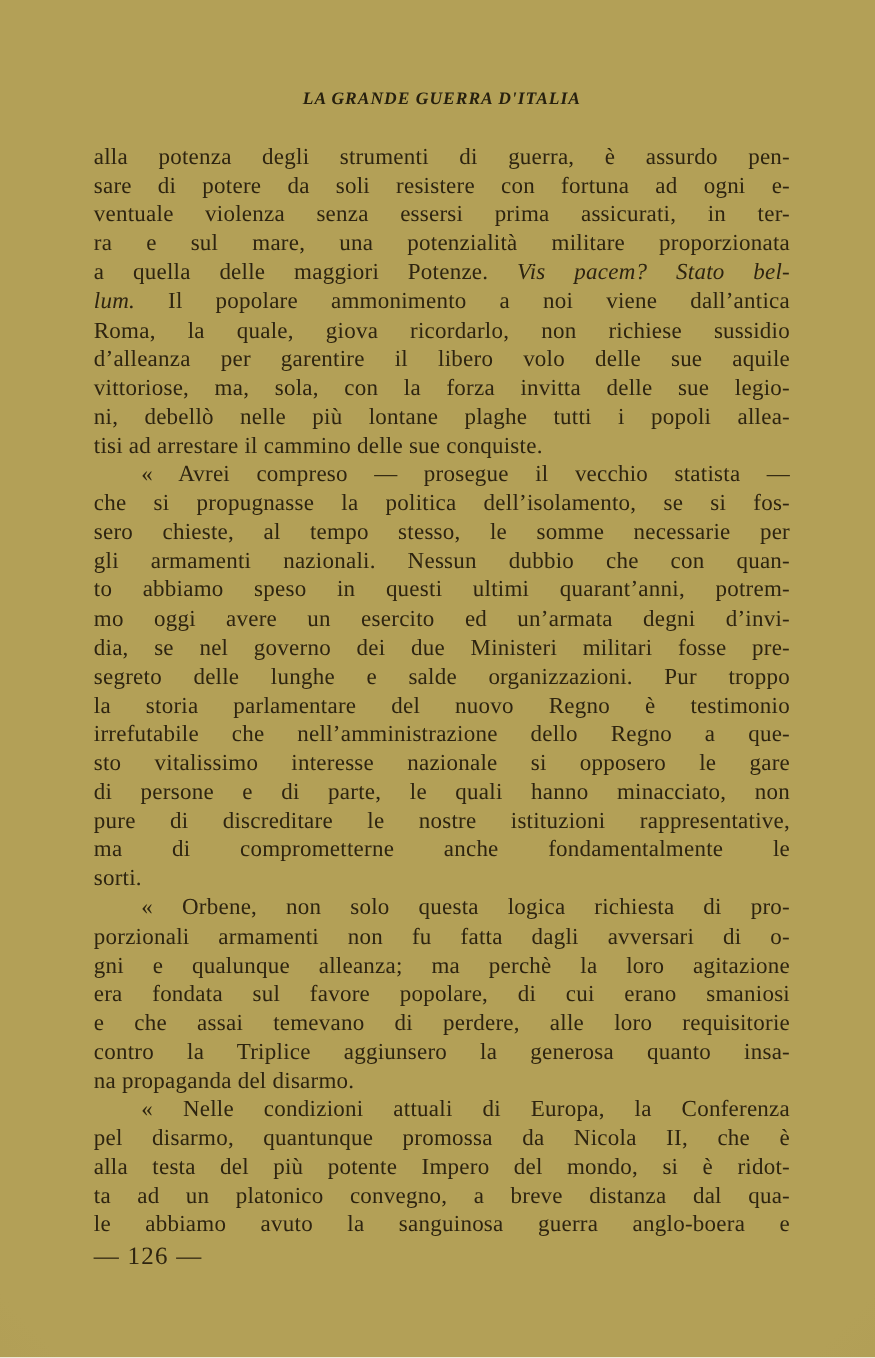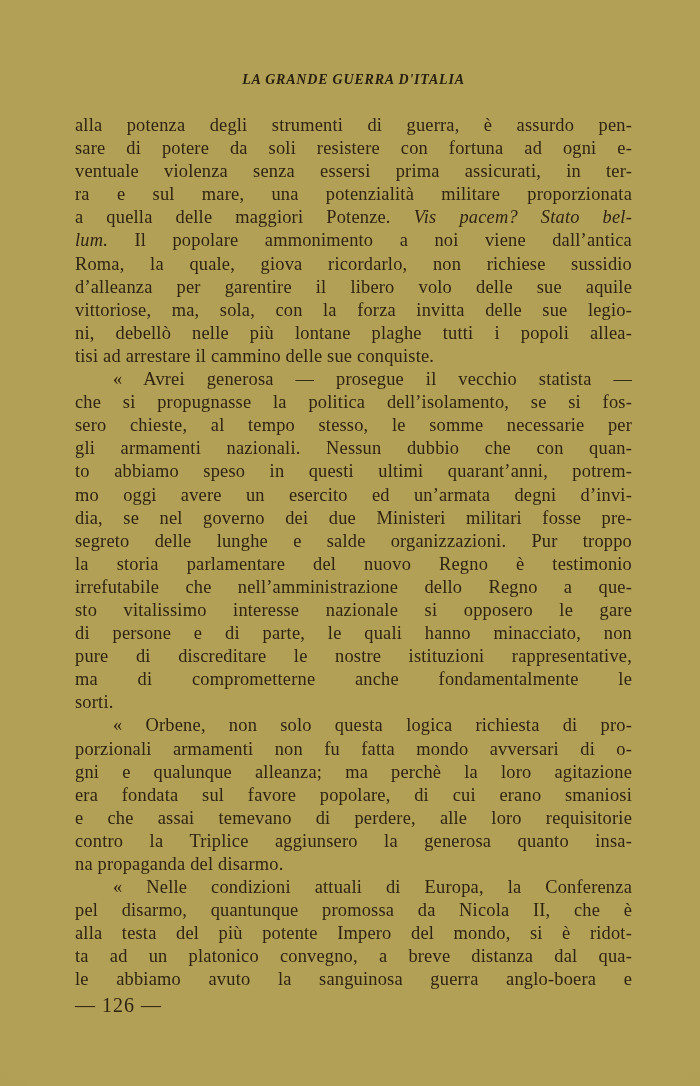--- a/index.html
+++ b/index.html
@@ -71,39 +71,39 @@
           <div class="line">ra e sul mare, una potenzialità militare proporzionata</div>
           <div class="line">a quella delle maggiori Potenze. <em>Vis pacem? Stato bel-</em></div>
           <div class="line"><em>lum.</em> Il popolare ammonimento a noi viene dall’antica</div>
           <div class="line">Roma, la quale, giova ricordarlo, non richiese sussidio</div>
           <div class="line">d’alleanza per garentire il libero volo delle sue aquile</div>
           <div class="line">vittoriose, ma, sola, con la forza invitta delle sue legio-</div>
           <div class="line">ni, debellò nelle più lontane plaghe tutti i popoli allea-</div>
           <div class="line flush-left">tisi ad arrestare il cammino delle sue conquiste.</div>
         </div>
         <div class="paragraph indented">
-          <div class="line first">« Avrei generosa — prosegue il vecchio statista —</div>
+          <div class="line first">« Avrei compreso — prosegue il vecchio statista —</div>
           <div class="line">che si propugnasse la politica dell’isolamento, se si fos-</div>
           <div class="line">sero chieste, al tempo stesso, le somme necessarie per</div>
           <div class="line">gli armamenti nazionali. Nessun dubbio che con quan-</div>
           <div class="line">to abbiamo speso in questi ultimi quarant’anni, potrem-</div>
           <div class="line">mo oggi avere un esercito ed un’armata degni d’invi-</div>
           <div class="line">dia, se nel governo dei due Ministeri militari fosse pre-</div>
           <div class="line">segreto delle lunghe e salde organizzazioni. Pur troppo</div>
           <div class="line">la storia parlamentare del nuovo Regno è testimonio</div>
           <div class="line">irrefutabile che nell’amministrazione dello Regno a que-</div>
           <div class="line">sto vitalissimo interesse nazionale si opposero le gare</div>
           <div class="line">di persone e di parte, le quali hanno minacciato, non</div>
           <div class="line">pure di discreditare le nostre istituzioni rappresentative,</div>
           <div class="line">ma di comprometterne anche fondamentalmente le</div>
           <div class="line flush-left">sorti.</div>
         </div>
         <div class="paragraph indented">
           <div class="line first">« Orbene, non solo questa logica richiesta di pro-</div>
-          <div class="line">porzionali armamenti non fu fatta mondo avversari di o-</div>
+          <div class="line">porzionali armamenti non fu fatta dagli avversari di o-</div>
           <div class="line">gni e qualunque alleanza; ma perchè la loro agitazione</div>
           <div class="line">era fondata sul favore popolare, di cui erano smaniosi</div>
           <div class="line">e che assai temevano di perdere, alle loro requisitorie</div>
           <div class="line">contro la Triplice aggiunsero la generosa quanto insa-</div>
           <div class="line flush-left">na propaganda del disarmo.</div>
         </div>
         <div class="paragraph indented">
           <div class="line first">« Nelle condizioni attuali di Europa, la Conferenza</div>
           <div class="line">pel disarmo, quantunque promossa da Nicola II, che è</div>
           <div class="line">alla testa del più potente Impero del mondo, si è ridot-</div>

